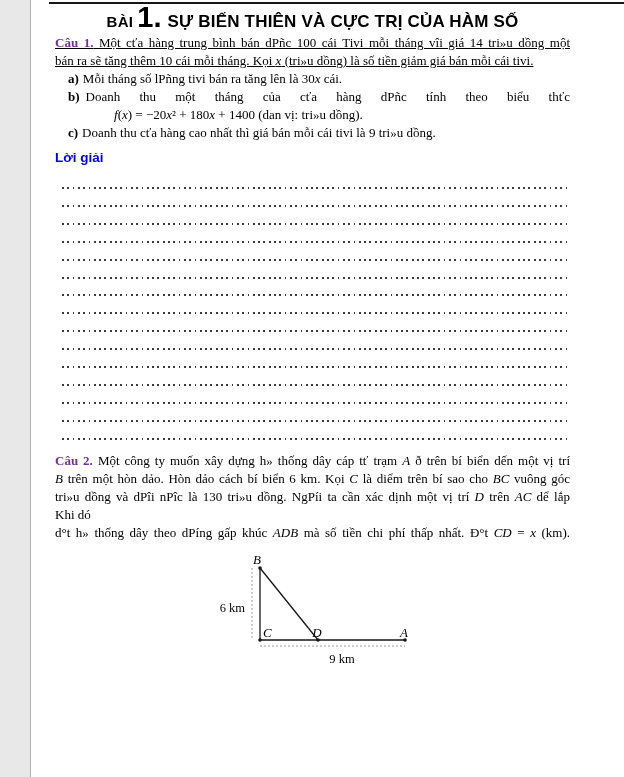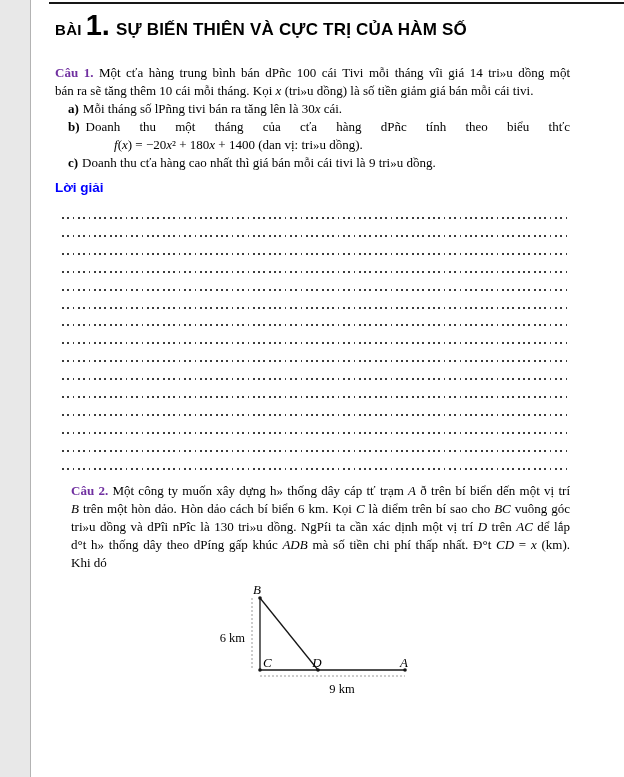--- a/index.html
+++ b/index.html
@@ -8,28 +8,28 @@
     background:#ffffff; color:#000;
     font-family:"Liberation Serif","DejaVu Serif",serif;
     font-size:13px;
     --cau:#7030a0; --sol:#0000ff;
   }
   .gutter { position:absolute; left:0; top:0; bottom:0; width:30px;
     background:#e8e8e8; border-right:1px solid #b3b3b3; }
   .topline { position:absolute; left:49px; right:0; top:2px; border-top:2px solid #161616; }
   .page { position:absolute; left:55px; top:0; width:515px; }
 
-  .title { margin-top:9px; white-space:nowrap;
+  .title { text-align:center; margin-top:1px; white-space:nowrap;
     font-family:"Liberation Sans","DejaVu Sans",sans-serif; font-weight:bold; }
   .t-bai { font-size:15px; letter-spacing:.3px; }
   .t-num { font-size:29px; margin:0 3px 0 4px; }
   .t-rest { font-size:17px; margin-left:3px; letter-spacing:.2px; }
 
-  .para { margin-top:22px; }
-  .para2 { margin-top:11px;margin-left:16px; }
+  .para { margin-top:0;text-decoration:underline; }
+  .para2 { margin-top:11px; }
   .line { height:18px; line-height:18px; }
   .just { text-align:justify; text-align-last:justify; word-spacing:-0.3px; }
   .cau { color:var(--cau); font-weight:bold; }
   .it { font-style:italic; }
 
   .item { padding-left:13px; height:18px; line-height:18px; }
   .item b { margin-right:4px; }
   .item-b { display:flex; padding-left:13px; height:18px; line-height:18px; }
   .item-b b { flex:none; margin-right:6px; }
   .item-b .stretch { flex:1; text-align:justify; text-align-last:justify; }
@@ -98,22 +98,22 @@
       <div class="dotline"></div>
       <div class="dotline"></div>
       <div class="dotline"></div>
       <div class="dotline"></div>
     </div>
 
   <div class="para2">
     <div class="line just"><b class="cau">Câu 2.</b> <span><span>Một công ty muốn xây dựng h» thống dây cáp tť trạm </span><span class="it">A</span><span> ð trên bí biển dến một vị trí</span></span></div>
     <div class="line just"><span><span class="it">B</span><span> trên một hòn dảo. Hòn dảo cách bí biển 6 km. Kọi </span><span class="it">C</span><span> là diểm trên bí sao cho </span><span class="it">BC</span><span> vuông góc</span></span></div>
     <div class="line just"><span><span>tri»u dồng và dPîi nPîc là 130 tri»u dồng. NgPíi ta cần xác dịnh một vị trí </span><span class="it">D</span><span> trên </span><span class="it">AC</span><span> dể lắp</span></span></div>
+    <div class="line"><span><span>Khi dó</span></span></div>
     <div class="line just"><span><span>d°t h» thống dây theo dPíng gấp khúc </span><span class="it">ADB</span><span> mà số tiền chi phí thấp nhất. Đ°t </span><span class="it">CD</span><span> = </span><span class="it">x</span><span> (km).</span></span></div>
-    <div class="line"><span><span>Khi dó</span></span></div>
   </div>
 
   <div class="figure">
     <svg width="515" height="120" viewBox="0 0 515 120">
       <line x1="197" y1="16" x2="197" y2="88" stroke="#9a9a9a" stroke-width="1" stroke-dasharray="2,2"></line>
       <line x1="205" y1="94" x2="350" y2="94" stroke="#9a9a9a" stroke-width="1" stroke-dasharray="2,2"></line>
       <line x1="205" y1="16" x2="205" y2="88" stroke="#161616" stroke-width="1.3"></line>
       <line x1="205" y1="88" x2="350" y2="88" stroke="#161616" stroke-width="1.3"></line>
       <line x1="205" y1="16" x2="263" y2="88" stroke="#161616" stroke-width="1.3"></line>
       <circle cx="205" cy="16" r="1.8" fill="#161616"></circle>

